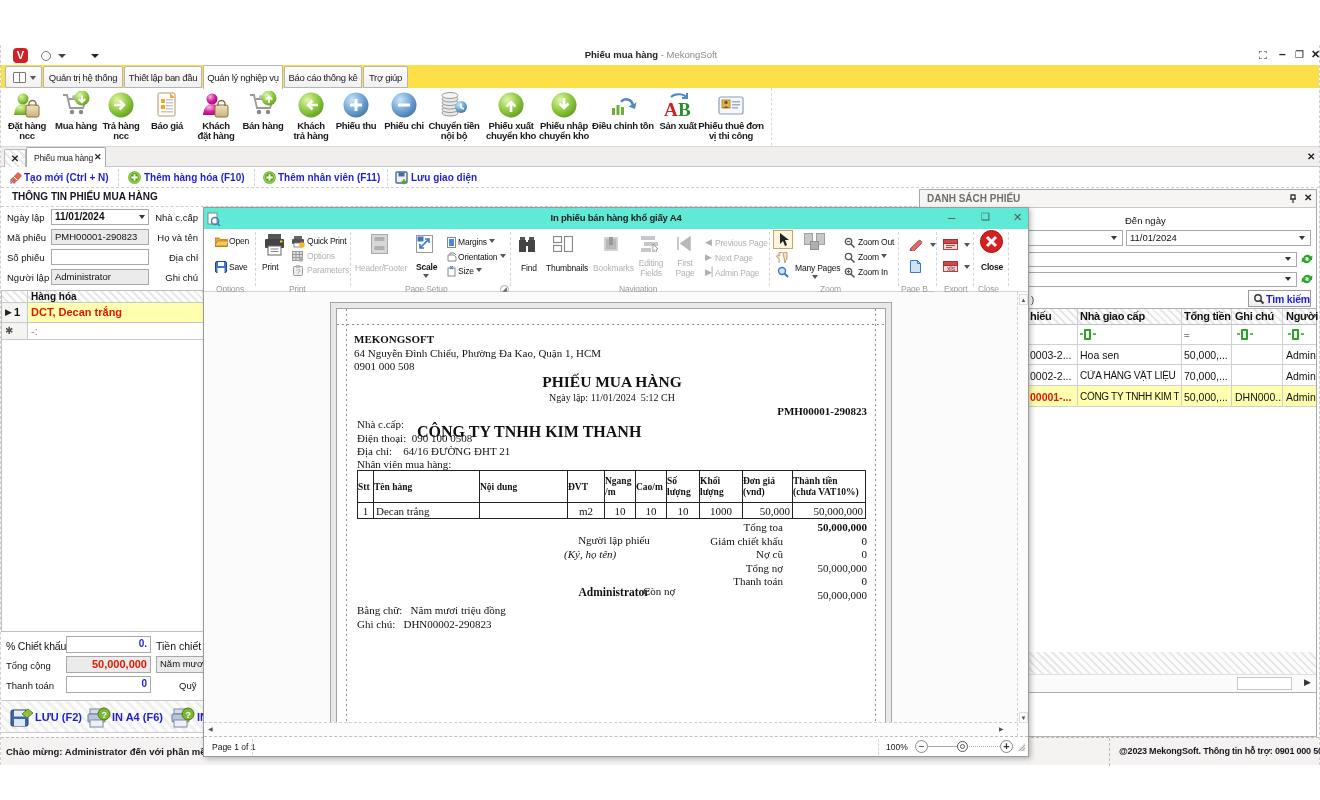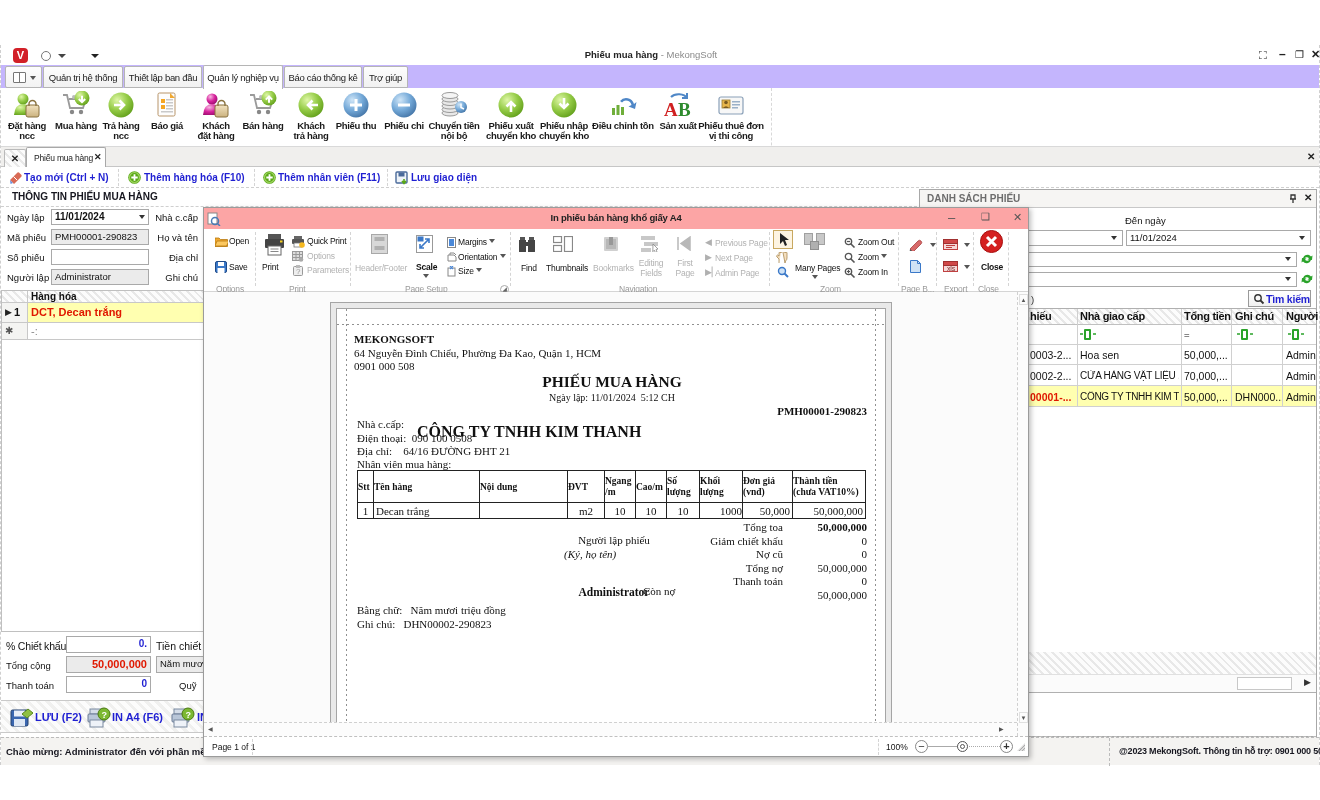--- a/index.html
+++ b/index.html
@@ -33,21 +33,21 @@
     <div class="abs" style="left:40px;top:6px;width:10px;height:10px;border:1.5px solid #777;border-radius:50%"></div>
     <div class="dd" style="left:57px;top:9px;border-top-color:#444"></div>
     <div class="dd" style="left:90px;top:9px;border-top-color:#222"></div>
     <div class="abs" style="left:0;top:4px;width:1300px;text-align:center;font-size:9.5px;color:#8a8a8a"><b style="color:#222">Phiếu mua hàng</b> - MekongSoft</div>
     <div class="abs" style="left:1258px;top:4px;font-size:11px;color:#222;letter-spacing:0">⛶</div>
     <div class="abs" style="left:1278px;top:2px;font-size:12px;color:#222;font-weight:bold">–</div>
     <div class="abs" style="left:1294px;top:4px;font-size:10px;color:#222">❐</div>
     <div class="abs" style="left:1310px;top:3px;font-size:11px;color:#222;font-weight:bold">✕</div>
   </div>
 
-  <div class="abs" style="left:0;top:20px;width:1318px;height:23px;background:#c4b5fd">
+  <div class="abs" style="left:0;top:20px;width:1318px;height:23px;background:#fde047">
     <div class="abs" style="left:4px;top:1px;width:37px;height:22px;border:1px solid #b5b5b5;background:linear-gradient(#fdfdfd,#f2f2f2);border-radius:2px">
       <div class="abs" style="left:7px;top:5px;width:13px;height:11px;border:1px solid #777;border-radius:1px;background:#fff"></div>
       <div class="abs" style="left:13px;top:5px;width:1px;height:11px;background:#777"></div>
       <div class="dd" style="left:24px;top:9px;border-left-width:3px;border-right-width:3px;border-top-width:4px;border-top-color:#555"></div>
     </div>
     <div class="abs rtab" style="left:42px;width:80px">Quản trị hệ thống</div>
     <div class="abs rtab" style="left:123px;width:78px">Thiết lập ban đầu</div>
     <div class="abs rtab active" style="left:202px;width:80px">Quản lý nghiệp vụ</div>
     <div class="abs rtab" style="left:283px;width:78px">Báo cáo thống kê</div>
     <div class="abs rtab" style="left:362px;width:45px">Trợ giúp</div>
@@ -386,21 +386,21 @@
   </div>
 
   <div class="abs" style="left:0;top:692px;width:1318px;height:28px;background:#f4f3f1;border-top:1px dashed #bbb">
     <div class="abs" style="left:5px;top:8px;font-size:9.5px;font-weight:bold;color:#16161f;white-space:nowrap">Chào mừng: Administrator đến với phần mềm Mek</div>
     <div class="abs" style="left:1108px;top:0;height:28px;border-left:1px dashed #bbb"></div>
     <div class="abs" style="left:1118px;top:8px;font-size:9px;letter-spacing:-0.2px;font-weight:bold;color:#16161f;white-space:nowrap">@2023 MekongSoft. Thông tin hỗ trợ: 0901 000 508</div>
   </div>
 
   <div id="dlg" class="abs" style="left:202px;top:162px;width:826px;height:550px;background:#fff;border:1px solid #9b9b9b;box-shadow:2px 2px 5px rgba(0,0,0,.25)">
 
-    <div class="abs" style="left:0;top:0;width:824px;height:21px;background:#fca5a5">
+    <div class="abs" style="left:0;top:0;width:824px;height:21px;background:#5eead4">
       <svg class="abs" style="left:3px;top:4px" width="14" height="14">
           <rect x="1" y="1" width="9" height="11" fill="#fff" stroke="#888" stroke-width="1"></rect>
           <circle cx="8" cy="9" r="3.5" fill="none" stroke="#4a7ab5" stroke-width="1.5"></circle>
           <path d="M10.5 11.5 l2.5 2.5" stroke="#4a7ab5" stroke-width="1.5"></path>
         </svg>
       <div class="abs" style="left:292px;top:4px;width:240px;text-align:center;font-size:9.5px;letter-spacing:-0.2px;font-weight:bold;color:#222;white-space:nowrap">In phiếu bán hàng khổ giấy A4</div>
       <div class="abs" style="left:744px;top:2px;font-size:13px;color:#555">–</div>
       <div class="abs" style="left:777px;top:3px;font-size:10px;color:#555">❑</div>
       <div class="abs" style="left:809px;top:3px;font-size:11px;color:#555">✕</div>
     </div>
@@ -620,21 +620,21 @@
             <td style="border:1px solid #222;width:73px;padding:0;line-height:10.5px">Thành tiền<br>(chưa VAT10%)</td>
           </tr>
           <tr style="font-size:11px;height:16px">
             <td style="border:1px solid #222;text-align:center;padding:0">1</td>
             <td style="border:1px solid #222;padding:0 2px">Decan trắng</td>
             <td style="border:1px solid #222;padding:0"></td>
             <td style="border:1px solid #222;text-align:center;padding:0">m2</td>
             <td style="border:1px solid #222;text-align:center;padding:0">10</td>
             <td style="border:1px solid #222;text-align:center;padding:0">10</td>
             <td style="border:1px solid #222;text-align:center;padding:0">10</td>
-            <td style="border:1px solid #222;text-align:right;padding:0">1000</td>
+            <td style="border:1px solid #222;text-align:center;padding:0">1000</td>
             <td style="border:1px solid #222;text-align:right;padding:0 2px">50,000</td>
             <td style="border:1px solid #222;text-align:right;padding:0 2px">50,000,000</td>
           </tr>
         </tbody>
           </table>
         <div class="abs" style="left:306px;top:212px;width:140px;text-align:right;font-size:11px">Tổng toa</div>
           <div class="abs" style="left:380px;top:212px;width:150px;text-align:right;font-size:11px;font-weight:bold">50,000,000</div>
         <div class="abs" style="left:306px;top:226px;width:140px;text-align:right;font-size:11px">Giảm chiết khấu</div>
           <div class="abs" style="left:380px;top:226px;width:150px;text-align:right;font-size:11px">0</div>
         <div class="abs" style="left:306px;top:239px;width:140px;text-align:right;font-size:11px">Nợ cũ</div>

